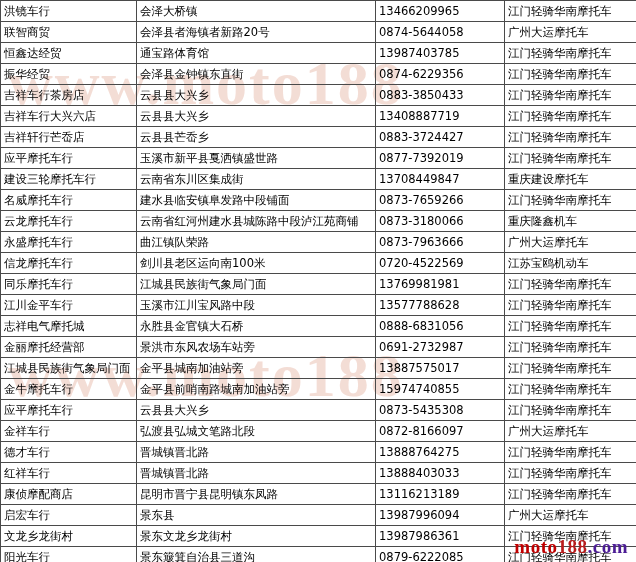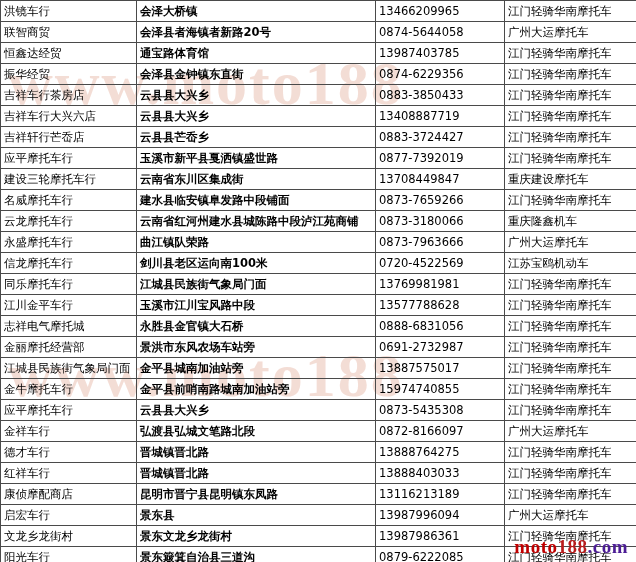--- a/index.html
+++ b/index.html
@@ -52,21 +52,21 @@
     line-height: 13px;
     height: 18px;
     padding: 1px 2px 1px 3px;
     color: #000000;
     overflow: hidden;
     white-space: nowrap;
     vertical-align: middle;
     font-family: "DejaVu Sans", "Liberation Sans", sans-serif;
   }
   .c-name { width: 130px; }
-  .c-addr { width: 233px; font-weight: bold; }
+  .c-addr { width: 233px; }
   .c-phone{ width: 123px; font-family: "Liberation Sans", sans-serif; }
   .c-cat  { width: 148px; }
 
   
   .logo {
     position: absolute;
     right: 8px;
     bottom: 4px;
     z-index: 3;
     font-family: "Liberation Serif", "DejaVu Serif", serif;

